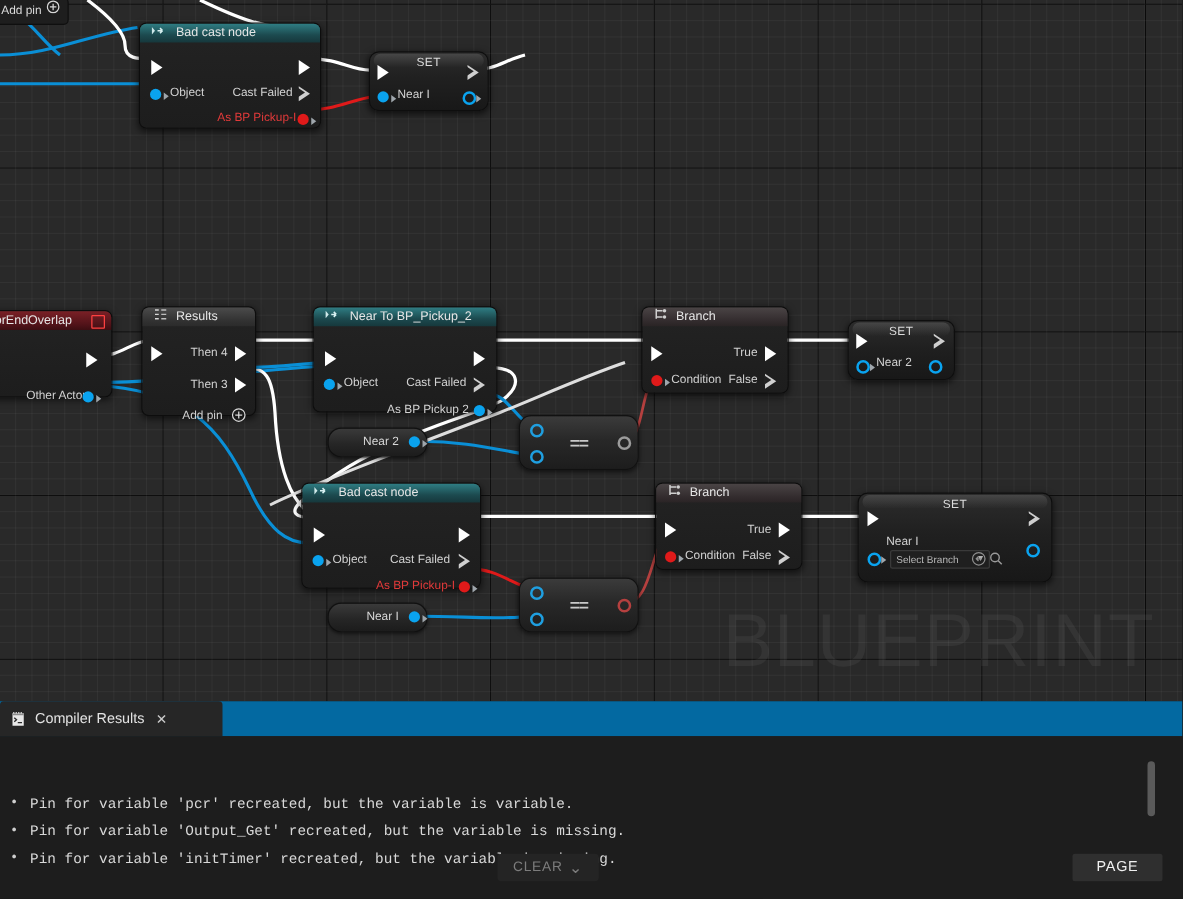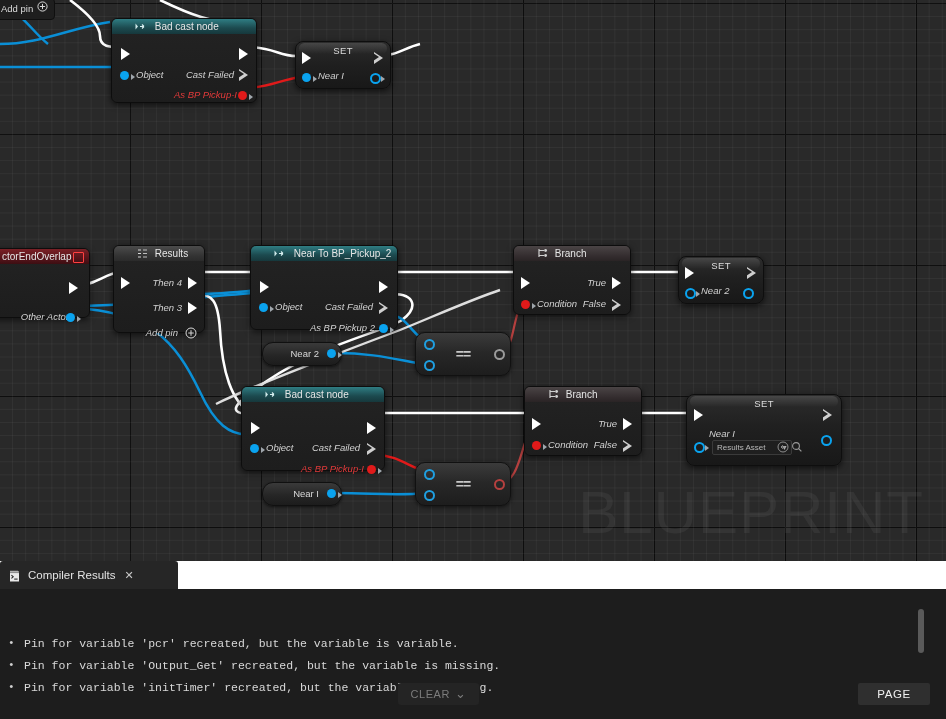--- a/index.html
+++ b/index.html
@@ -24,33 +24,33 @@
     position:absolute;right:22px;top:478px;font-size:60px;font-weight:normal;
     letter-spacing:1px;color:rgba(255,255,255,.055);
     font-family:"Liberation Sans",sans-serif;user-select:none;
   }
 
   
   .node{position:absolute;border-radius:6px;
         background:linear-gradient(180deg,#232323 0%,#1d1d1d 100%);
         border:1px solid #0d0d0d;
         box-shadow:0 2px 6px rgba(0,0,0,.6);}
-  .nhead{height:15px;line-height:15px;padding:0 23px;font-size:10px;color:#e6e6e6;
+  .nhead{height:15px;line-height:15px;padding:0 9px;font-size:10px;color:#e6e6e6;
          border-radius:5px 5px 0 0;position:relative;overflow:hidden;white-space:nowrap;}
   .nhead.cast{background:linear-gradient(180deg,#2f7d83 0%,#1c4a4f 60%,#16383c 100%);}
   .nhead.branch{background:linear-gradient(180deg,#4a4445 0%,#332c2e 70%,#2a2425 100%);}
   .nhead.seq{background:linear-gradient(180deg,#4b4b4b 0%,#323232 70%,#2b2b2b 100%);}
   .nhead.event{background:linear-gradient(180deg,#7a2026 0%,#521319 70%,#3c0e12 100%);}
   .nbody{position:relative;}
 
   .hicon{display:inline-block;vertical-align:middle;margin-right:4px;}
 
   
   .row{position:relative;height:18px;}
-  .lbl{position:absolute;font-size:9.5px;color:#d2d2d2;white-space:nowrap;top:3px;font-style:italic;}
+  .lbl{position:absolute;font-size:9.5px;color:#d2d2d2;white-space:nowrap;top:3px;}
   .lbl.l{left:18px;}
   .lbl.r{right:18px;}
   .lbl.err{color:#e13a3a;}
 
   
   .exec{position:absolute;width:9px;height:12px;}
   .exec i{display:block;width:0;height:0;border-top:6px solid transparent;
           border-bottom:6px solid transparent;border-left:9px solid #fff;}
   .exec.hollow i{border-left-color:transparent;}
   .exec.hollow:before{content:"";position:absolute;left:0;top:0;width:0;height:0;
@@ -101,21 +101,21 @@
   .iconbtn svg{display:block;}
 
   
   .addpin{position:absolute;height:20px;border-radius:4px;background:#1e1e1e;
      border:1px solid #0f0f0f;padding:0 6px;line-height:20px;font-size:9.5px;color:#dcdcdc;
      white-space:nowrap;}
   .addpin .circ{display:inline-block;vertical-align:middle;margin-left:4px;}
 
   
   #panel{position:absolute;left:0;top:561px;width:946px;height:158px;background:#1c1c1c;}
-  #tabbar{position:relative;height:28px;background:#ffffff;}
+  #tabbar{position:relative;height:28px;background:#0369a1;}
   .tab{position:absolute;left:0;top:0;height:28px;background:#262626;border-radius:3px 3px 0 0;
        padding:0 10px 0 8px;display:flex;align-items:center;gap:7px;}
   .tab .tname{font-size:11.5px;color:#e3e3e3;}
   .tab .tclose{font-size:11px;color:#c9c9c9;padding:0 2px;}
   .tabicon{width:13px;height:13px;}
 
   #results{position:relative;height:130px;background:#1d1d1d;}
   .msg{position:absolute;left:24px;font-family:"Liberation Mono",monospace;font-size:11.5px;
        color:#d8d8d8;white-space:nowrap;}
   .msg .bullet{position:absolute;left:-16px;top:0;color:#cfcfcf;font-size:11px;}
@@ -431,21 +431,21 @@
       <span class="exec" style="left:7px;top:14px;">
           <i></i>
         </span>
       <span class="exec hollow" style="left:136px;top:14px;">
           <i></i>
         </span>
       <span class="lbl" style="left:22px;top:33px;">Near I</span>
       <span class="pin ring-blue" style="left:7px;top:47px;"></span>
       <span class="pinarrow" style="left:18px;top:50px;"></span>
       <div class="assetsel" style="left:25px;top:45px;width:62px;">
-        <span>Results Asset</span>
+        <span>Select Branch</span>
         <span class="cv">▼</span>
       </div>
       <span class="iconbtn" style="left:90px;top:46px;">
           <svg width="12" height="12" viewBox="0 0 12 12">
             <circle cx="6" cy="6" r="5" fill="none" stroke="#8e8e8e" stroke-width="1"></circle>
             <path d="M8 6H4.2M5.8 4.2 4 6l1.8 1.8" stroke="#8e8e8e" stroke-width="1" fill="none"></path>
           </svg>
         </span>
       <span class="iconbtn" style="left:104px;top:46px;">
           <svg width="12" height="12" viewBox="0 0 12 12">

